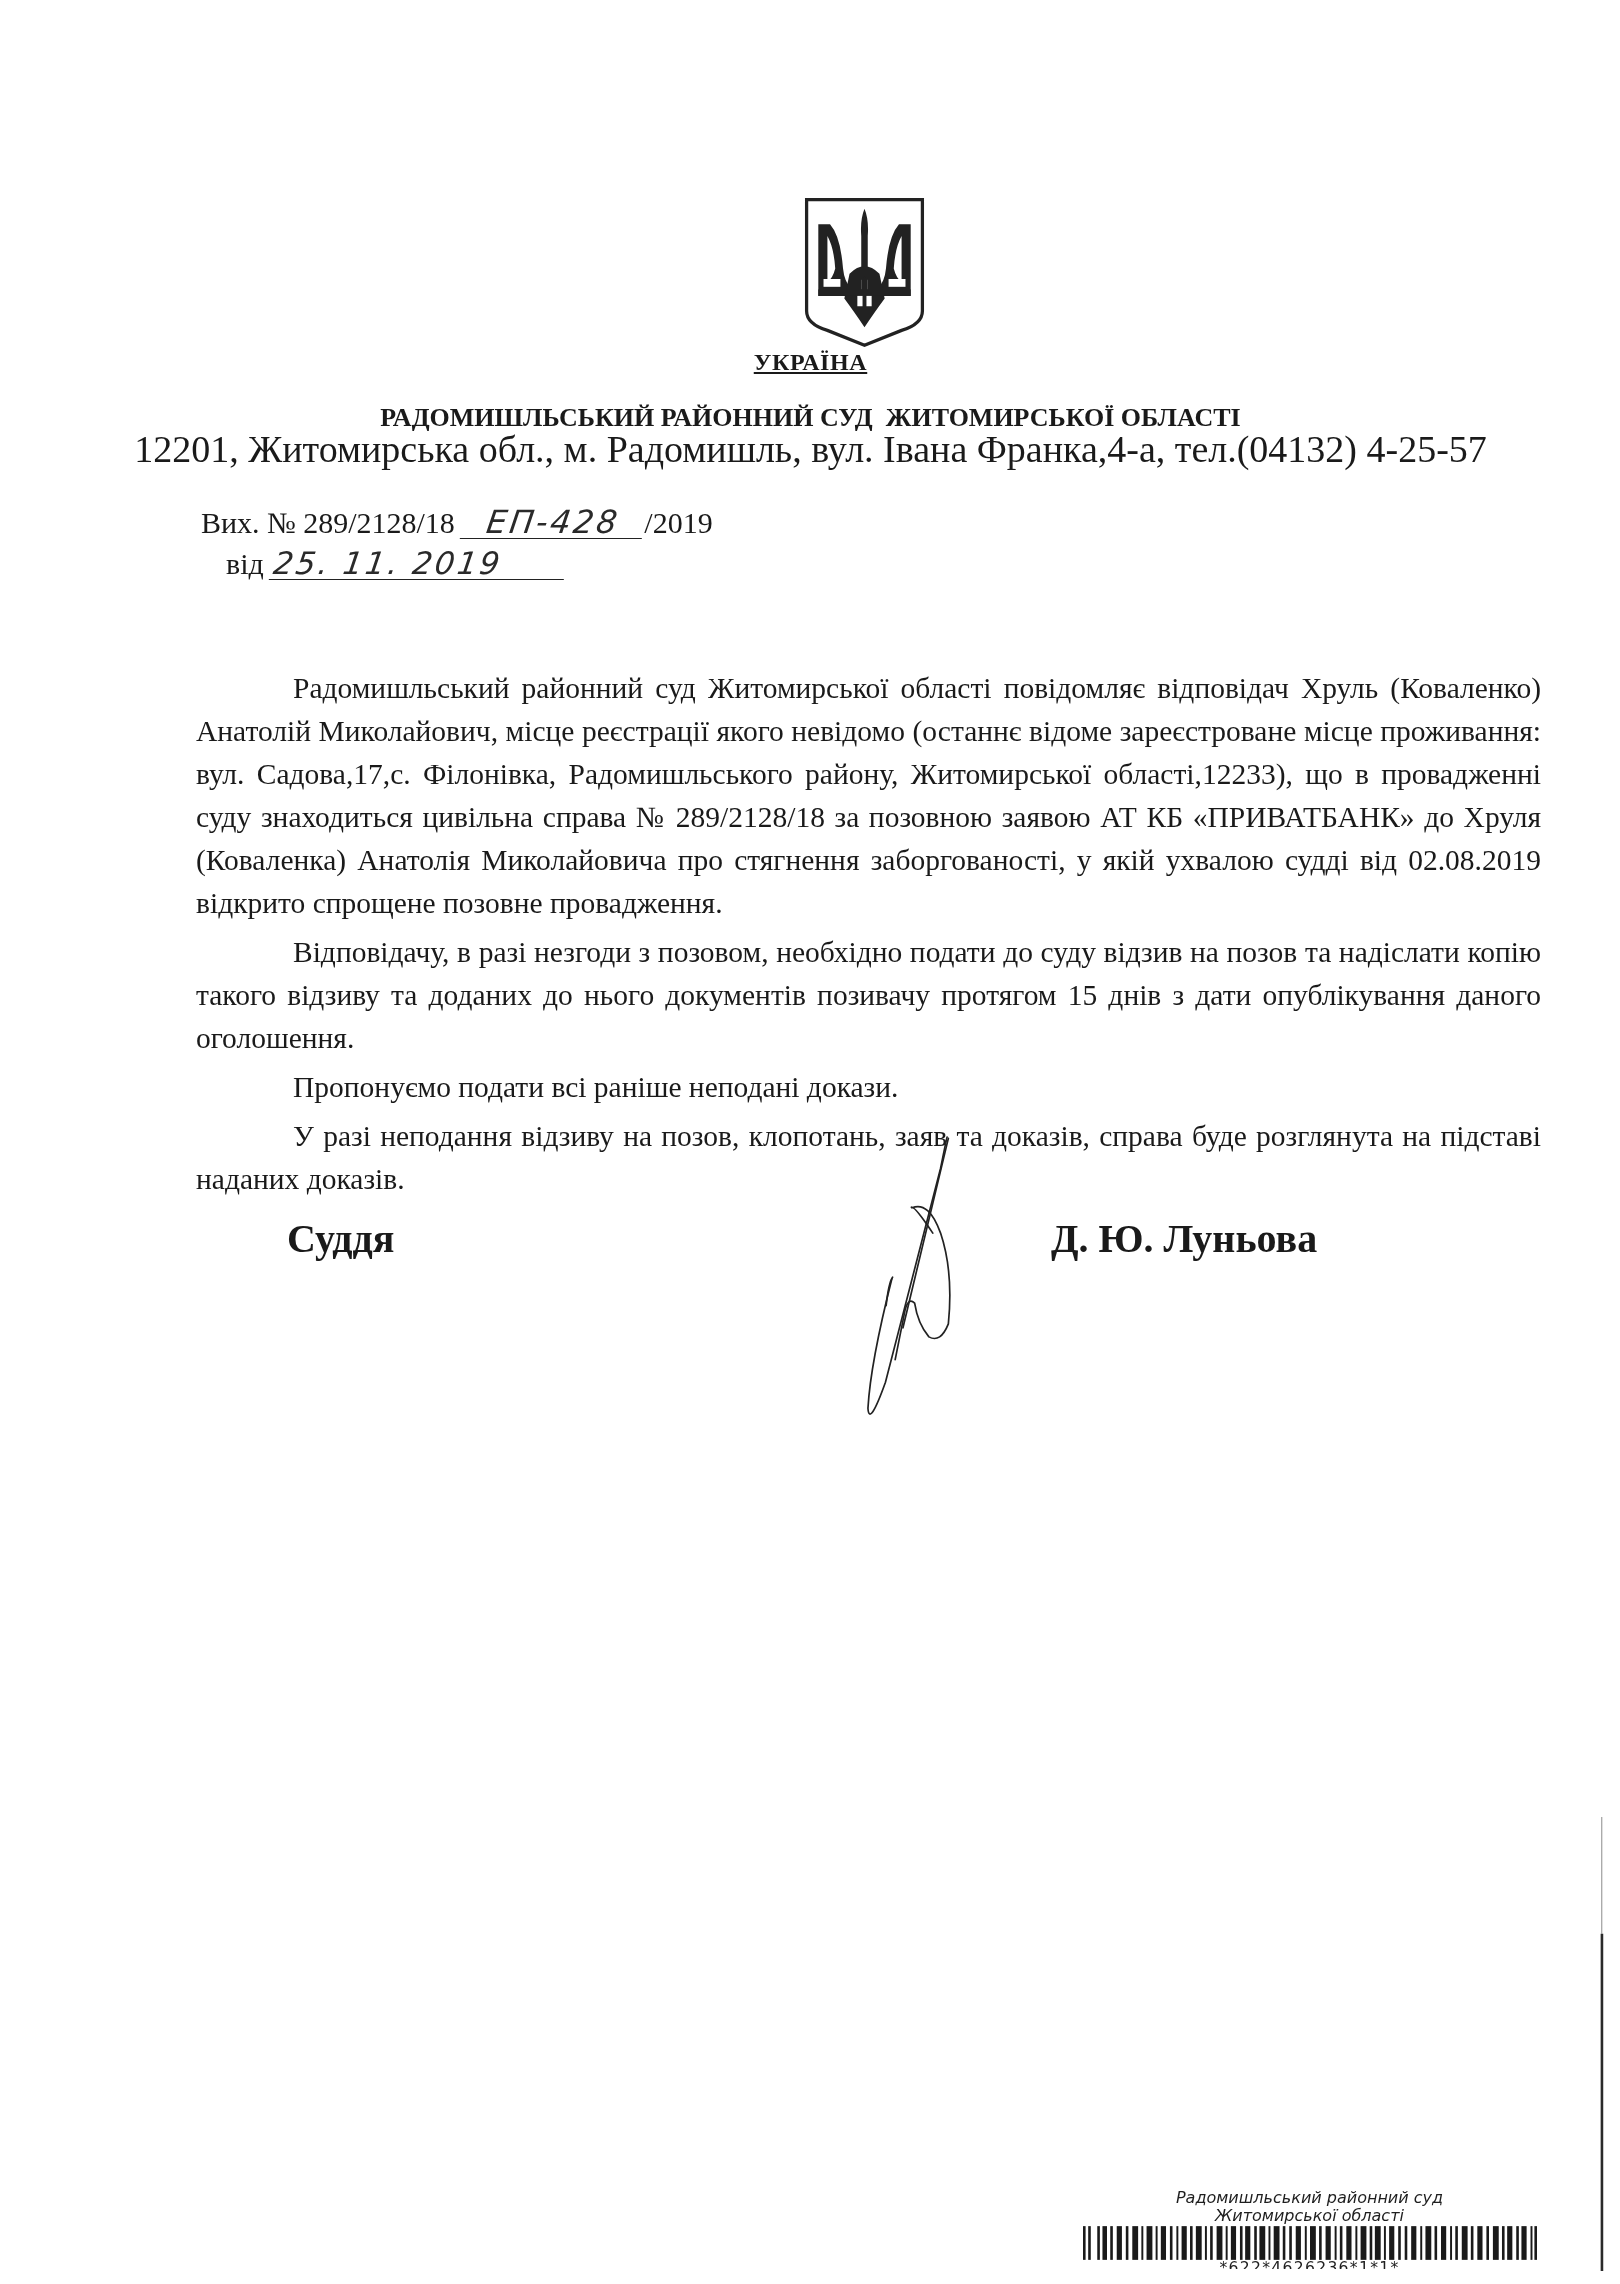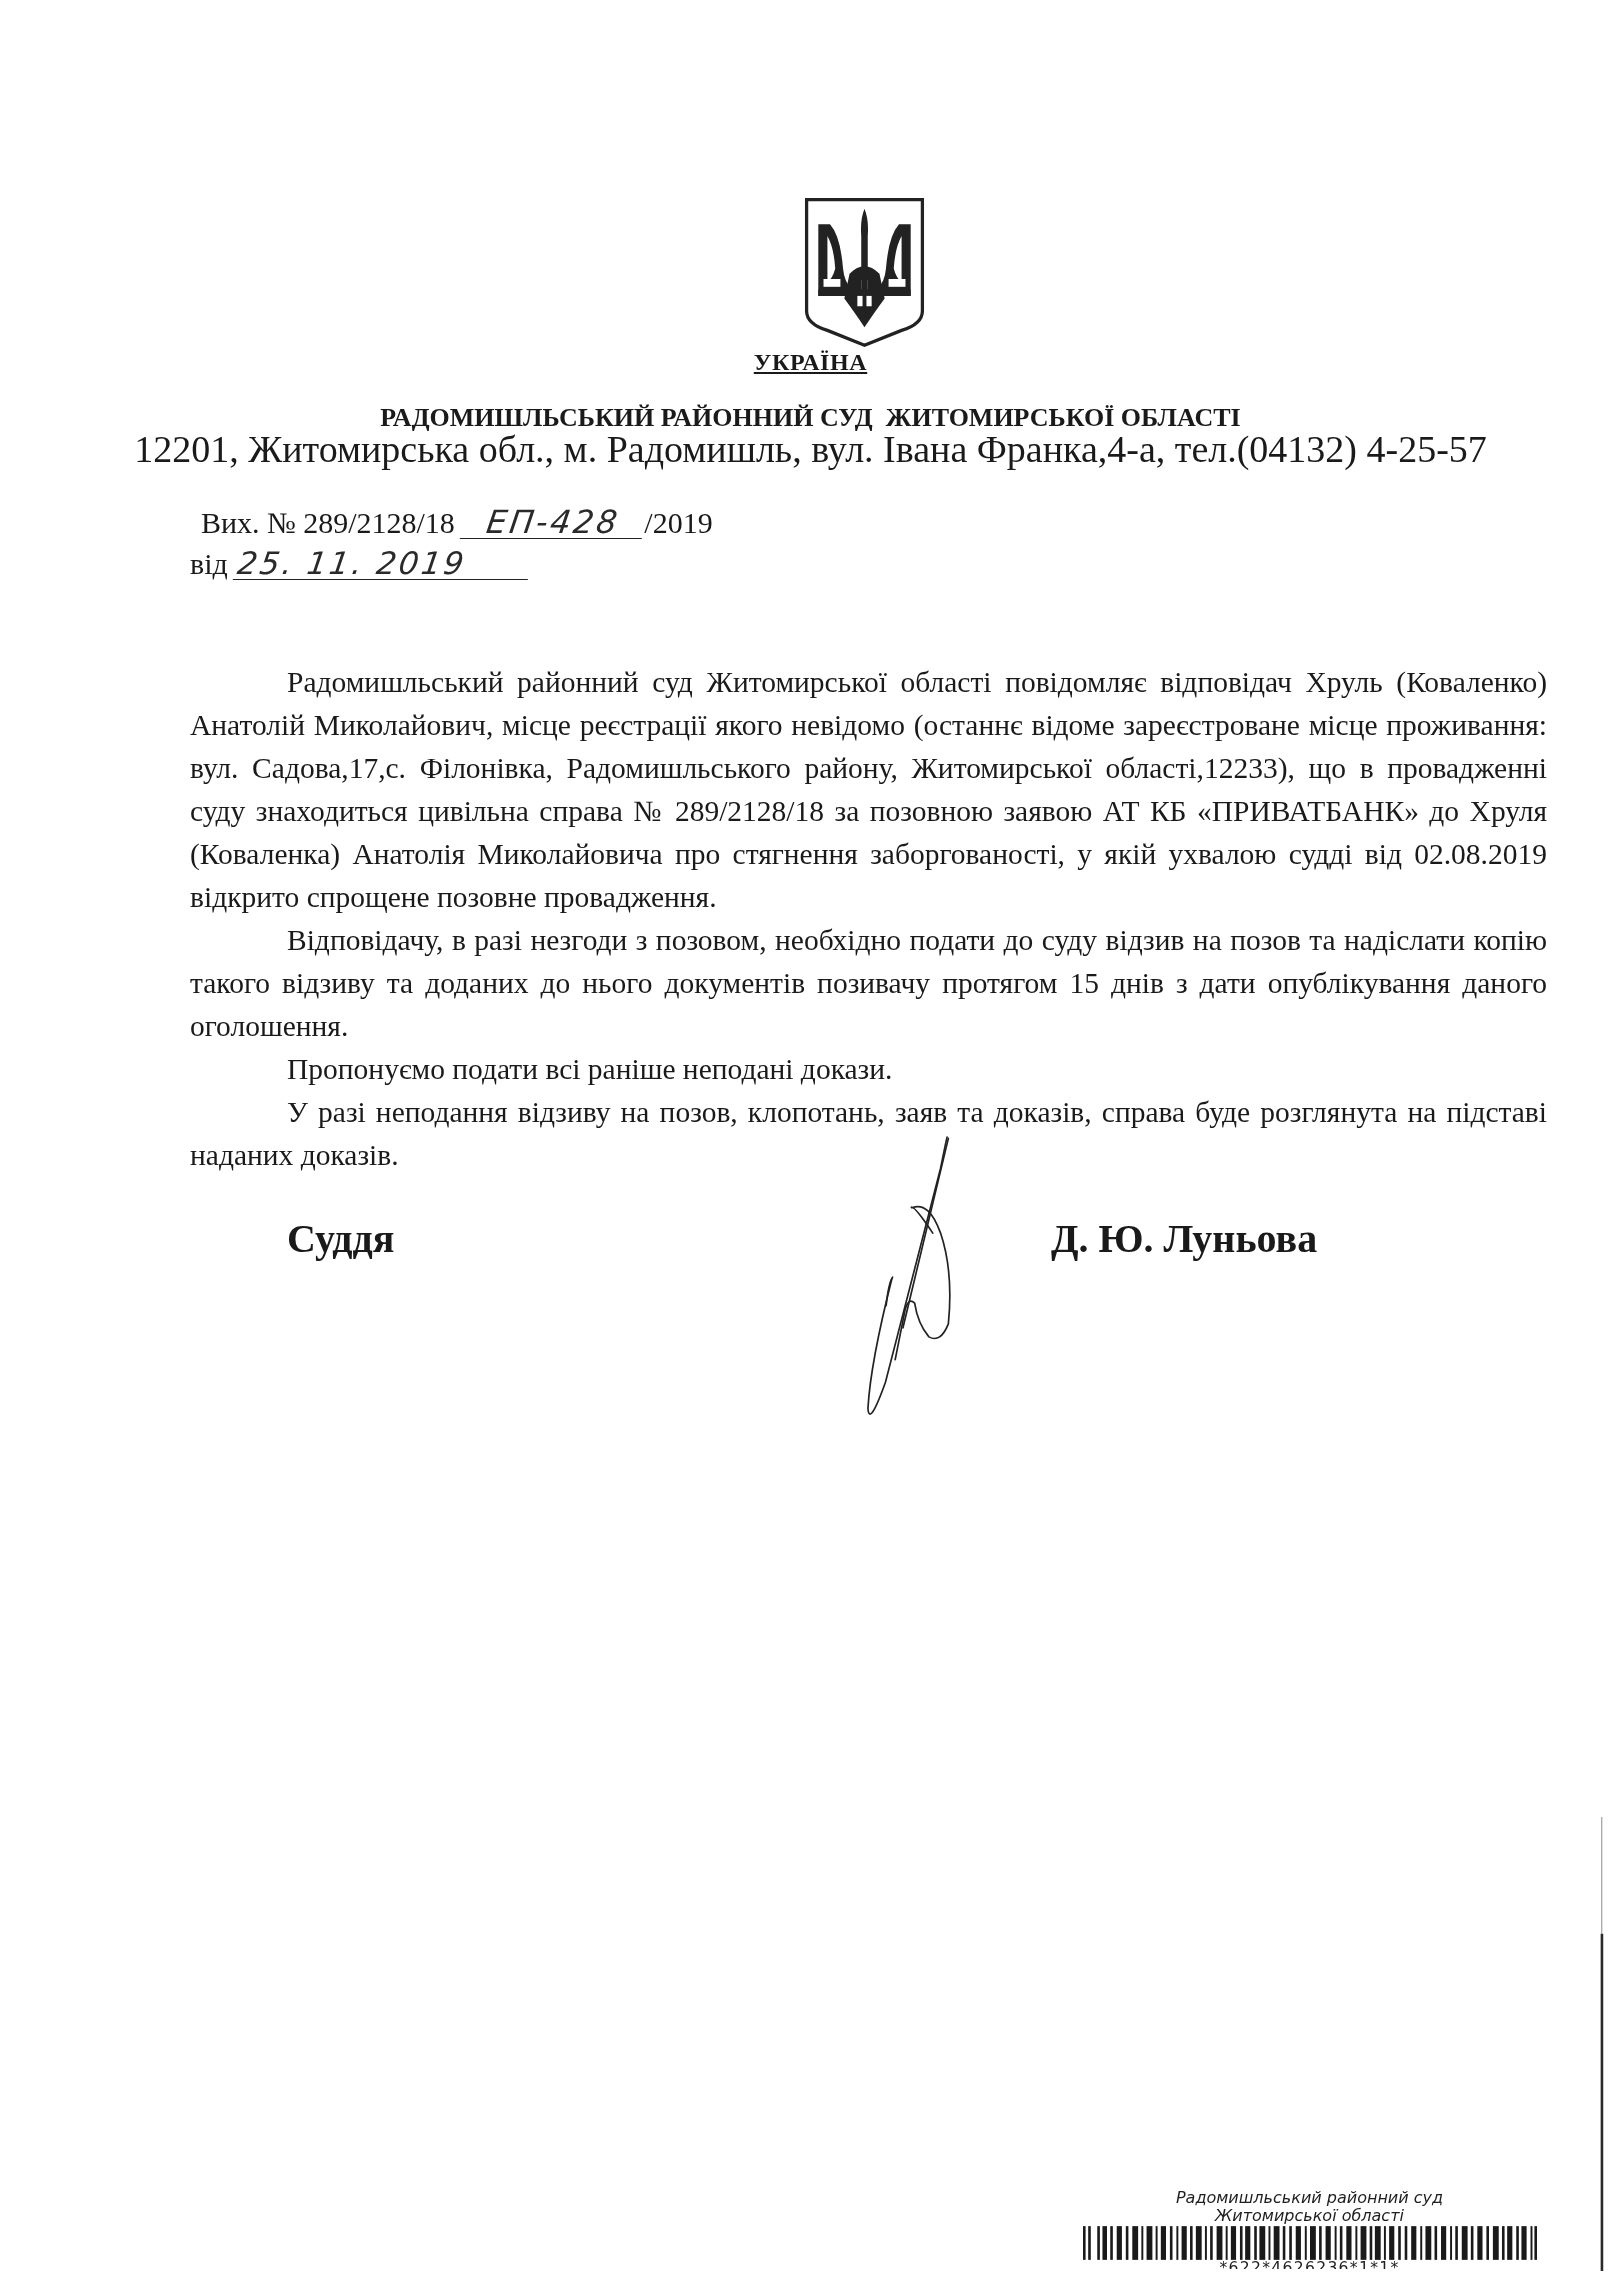--- a/index.html
+++ b/index.html
@@ -12,21 +12,21 @@
   .court { top: 403px; font-size: 26px; font-weight: bold; }
   .address { top: 427px; font-size: 38px; }
   .outno { left: 190px; top: 506px; font-size: 30px; white-space: nowrap; }
   .outdate { left: 190px; top: 547px; font-size: 30px; white-space: nowrap; }
   .hand { font-family: "DejaVu Sans", sans-serif; font-style: italic; color: #2a2a2a;
           display: inline-block; border-bottom: 1.3px solid #222; text-align: center;
           font-weight: normal; letter-spacing: 2.6px; transform: skewX(-8deg); }
   .hand-ref { width: 182px; font-size: 32px; line-height: 31px; }
   .hand-date { width: 292px; font-size: 31px; line-height: 31px; text-align: left; padding-left: 2.6px; }
   .body { left: 190px; top: 661px; width: 1357px; font-size: 29.5px; line-height: 43px; }
-  .body p { margin: 0; text-align: justify; text-indent: 97px; }
+  .body p { margin: 6px; text-align: justify; text-indent: 97px; }
   .sign-row { top: 1215px; font-size: 40px; font-weight: bold; white-space: nowrap; }
   .sign-left { left: 287px; }
   .sign-right { left: 1051px; }
   .signature { left: 759px; top: 1129px; width: 214px; height: 299px; }
   .stamp { left: 1079px; top: 2189px; width: 461px; text-align: center; }
   .stamp-line { font-family: "DejaVu Sans", sans-serif; font-size: 16px; line-height: 18px; color: #1f1f1f; white-space: nowrap; font-style: italic; }
   .barcode { display: block; margin: 1.3px auto 0 auto; }
   .barcode-num { font-family: "DejaVu Sans", sans-serif; font-size: 15.6px; line-height: 17px; height: 9px; overflow: hidden; letter-spacing: 1.3px; color: #1f1f1f; }
   .scan-line { left: 1600px; top: 1817px; width: 3.9px; height: 454px; }
 </style>
@@ -49,21 +49,21 @@
 </svg>
 
 <div class="abs center-line country">УКРАЇНА</div>
 <div class="abs center-line court" style="white-space: pre;">РАДОМИШЛЬСЬКИЙ РАЙОННИЙ СУД  ЖИТОМИРСЬКОЇ ОБЛАСТІ</div>
 <div class="abs center-line address">12201, Житомирська обл., м. Радомишль, вул. Івана Франка,4-а, тел.(04132) 4-25-57</div>
 
 <div class="abs outno">
   <span style="white-space: pre; margin-left: 11px;">Вих. № 289/2128/18 </span><span class="hand hand-ref">ЕП-428</span><span>/2019</span>
 </div>
 <div class="abs outdate">
-  <span style="white-space: pre;">від </span><span class="hand hand-date">25. 11. 2019</span>
+  <span style="white-space: pre; margin-left: 36px;">від </span><span class="hand hand-date">25. 11. 2019</span>
 </div>
 
 <div class="abs body">
   <p>Радомишльський районний суд Житомирської області повідомляє відповідач Хруль (Коваленко) Анатолій Миколайович, місце реєстрації якого невідомо (останнє відоме зареєстроване місце проживання: вул. Садова,17,с. Філонівка, Радомишльського району, Житомирської області,12233), що в провадженні суду знаходиться цивільна справа № 289/2128/18 за позовною заявою АТ КБ «ПРИВАТБАНК» до Хруля (Коваленка) Анатолія Миколайовича про стягнення заборгованості, у якій ухвалою судді від 02.08.2019 відкрито спрощене позовне провадження.</p>
   <p>Відповідачу, в разі незгоди з позовом, необхідно подати до суду відзив на позов та надіслати копію такого відзиву та доданих до нього документів позивачу протягом 15 днів з дати опублікування даного оголошення.</p>
   <p>Пропонуємо подати всі раніше неподані докази.</p>
   <p>У разі неподання відзиву на позов, клопотань, заяв та доказів, справа буде розглянута на підставі наданих доказів.</p>
 </div>
 
 <div class="abs sign-row sign-left">Суддя</div>

